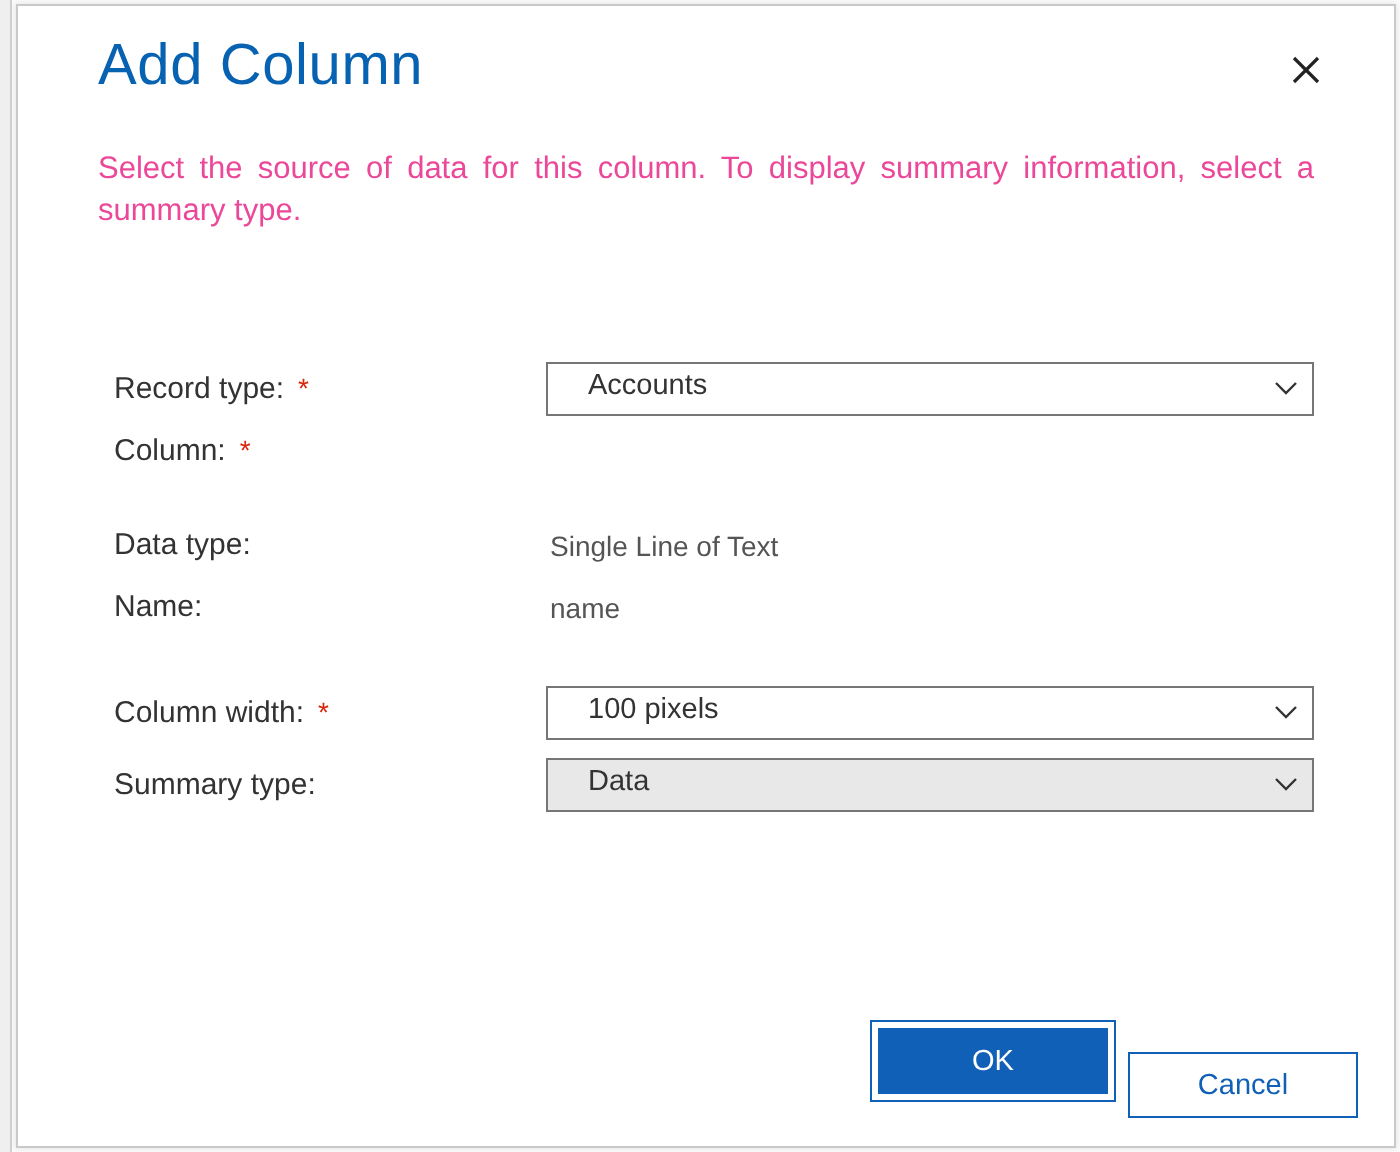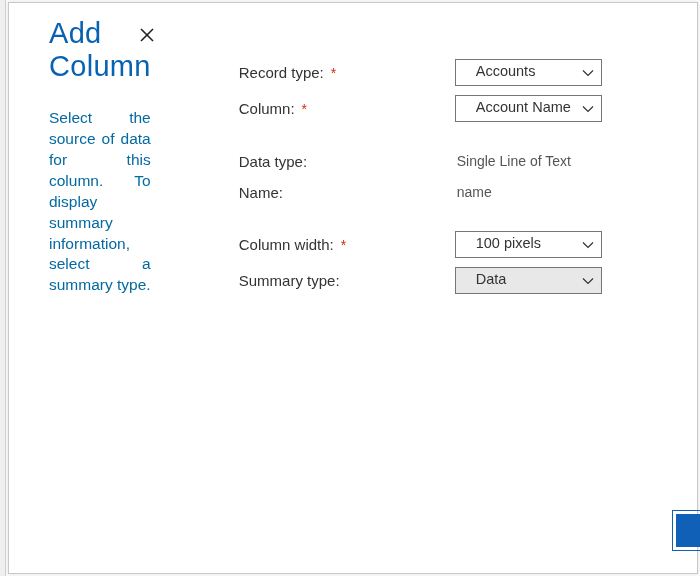--- a/index.html
+++ b/index.html
@@ -27,35 +27,35 @@
     .dialog {
       position: absolute;
       left: 8px;
       top: 2px;
       right: 2px;
       bottom: 2px;
       background: #ffffff;
       border: 1px solid #c9c9c9;
       box-shadow: 0 0 3px rgba(0,0,0,0.1);
       display: flex;
-      flex-direction: row;
+      flex-direction: column;
     }
     .dialog-header {
       padding: 14px 40px 8px 40px;
       position: relative;
     }
     .dialog-title {
       color: #0862b2;
       font-size: 29px;
       font-weight: 300;
       letter-spacing: 0.3px;
       margin-bottom: 6px;
     }
     .dialog-subtitle {
-      color: #0369a1;
+      color: #ec4899;
       font-size: 15.5px;
       font-weight: 400;
       line-height: 1.35;
       text-align: justify;
       margin-top: 25px;
     }
     .close-btn {
       position: absolute;
       top: 24px;
       right: 34px;
@@ -192,28 +192,20 @@
           </svg>
         </div>
       </div>
     </div>
 
     <div class="form-row">
       <div class="form-label">
         <span>Column:</span>
         <span class="required-asterisk">*</span>
       </div>
-      <div class="form-control">
-        <div class="select-box">
-          <span class="select-value">Account Name</span>
-          <svg class="chevron" viewBox="0 0 14 14">
-            <polyline points="2,4.5 7,9.5 12,4.5" fill="none" stroke="#333" stroke-width="1.2"></polyline>
-          </svg>
-        </div>
-      </div>
     </div>
 
     <div class="form-row gap-above">
       <div class="form-label">
         <span>Data type:</span>
       </div>
       <div class="form-control">
         <div class="readonly-value">Single Line of Text</div>
       </div>
     </div>

